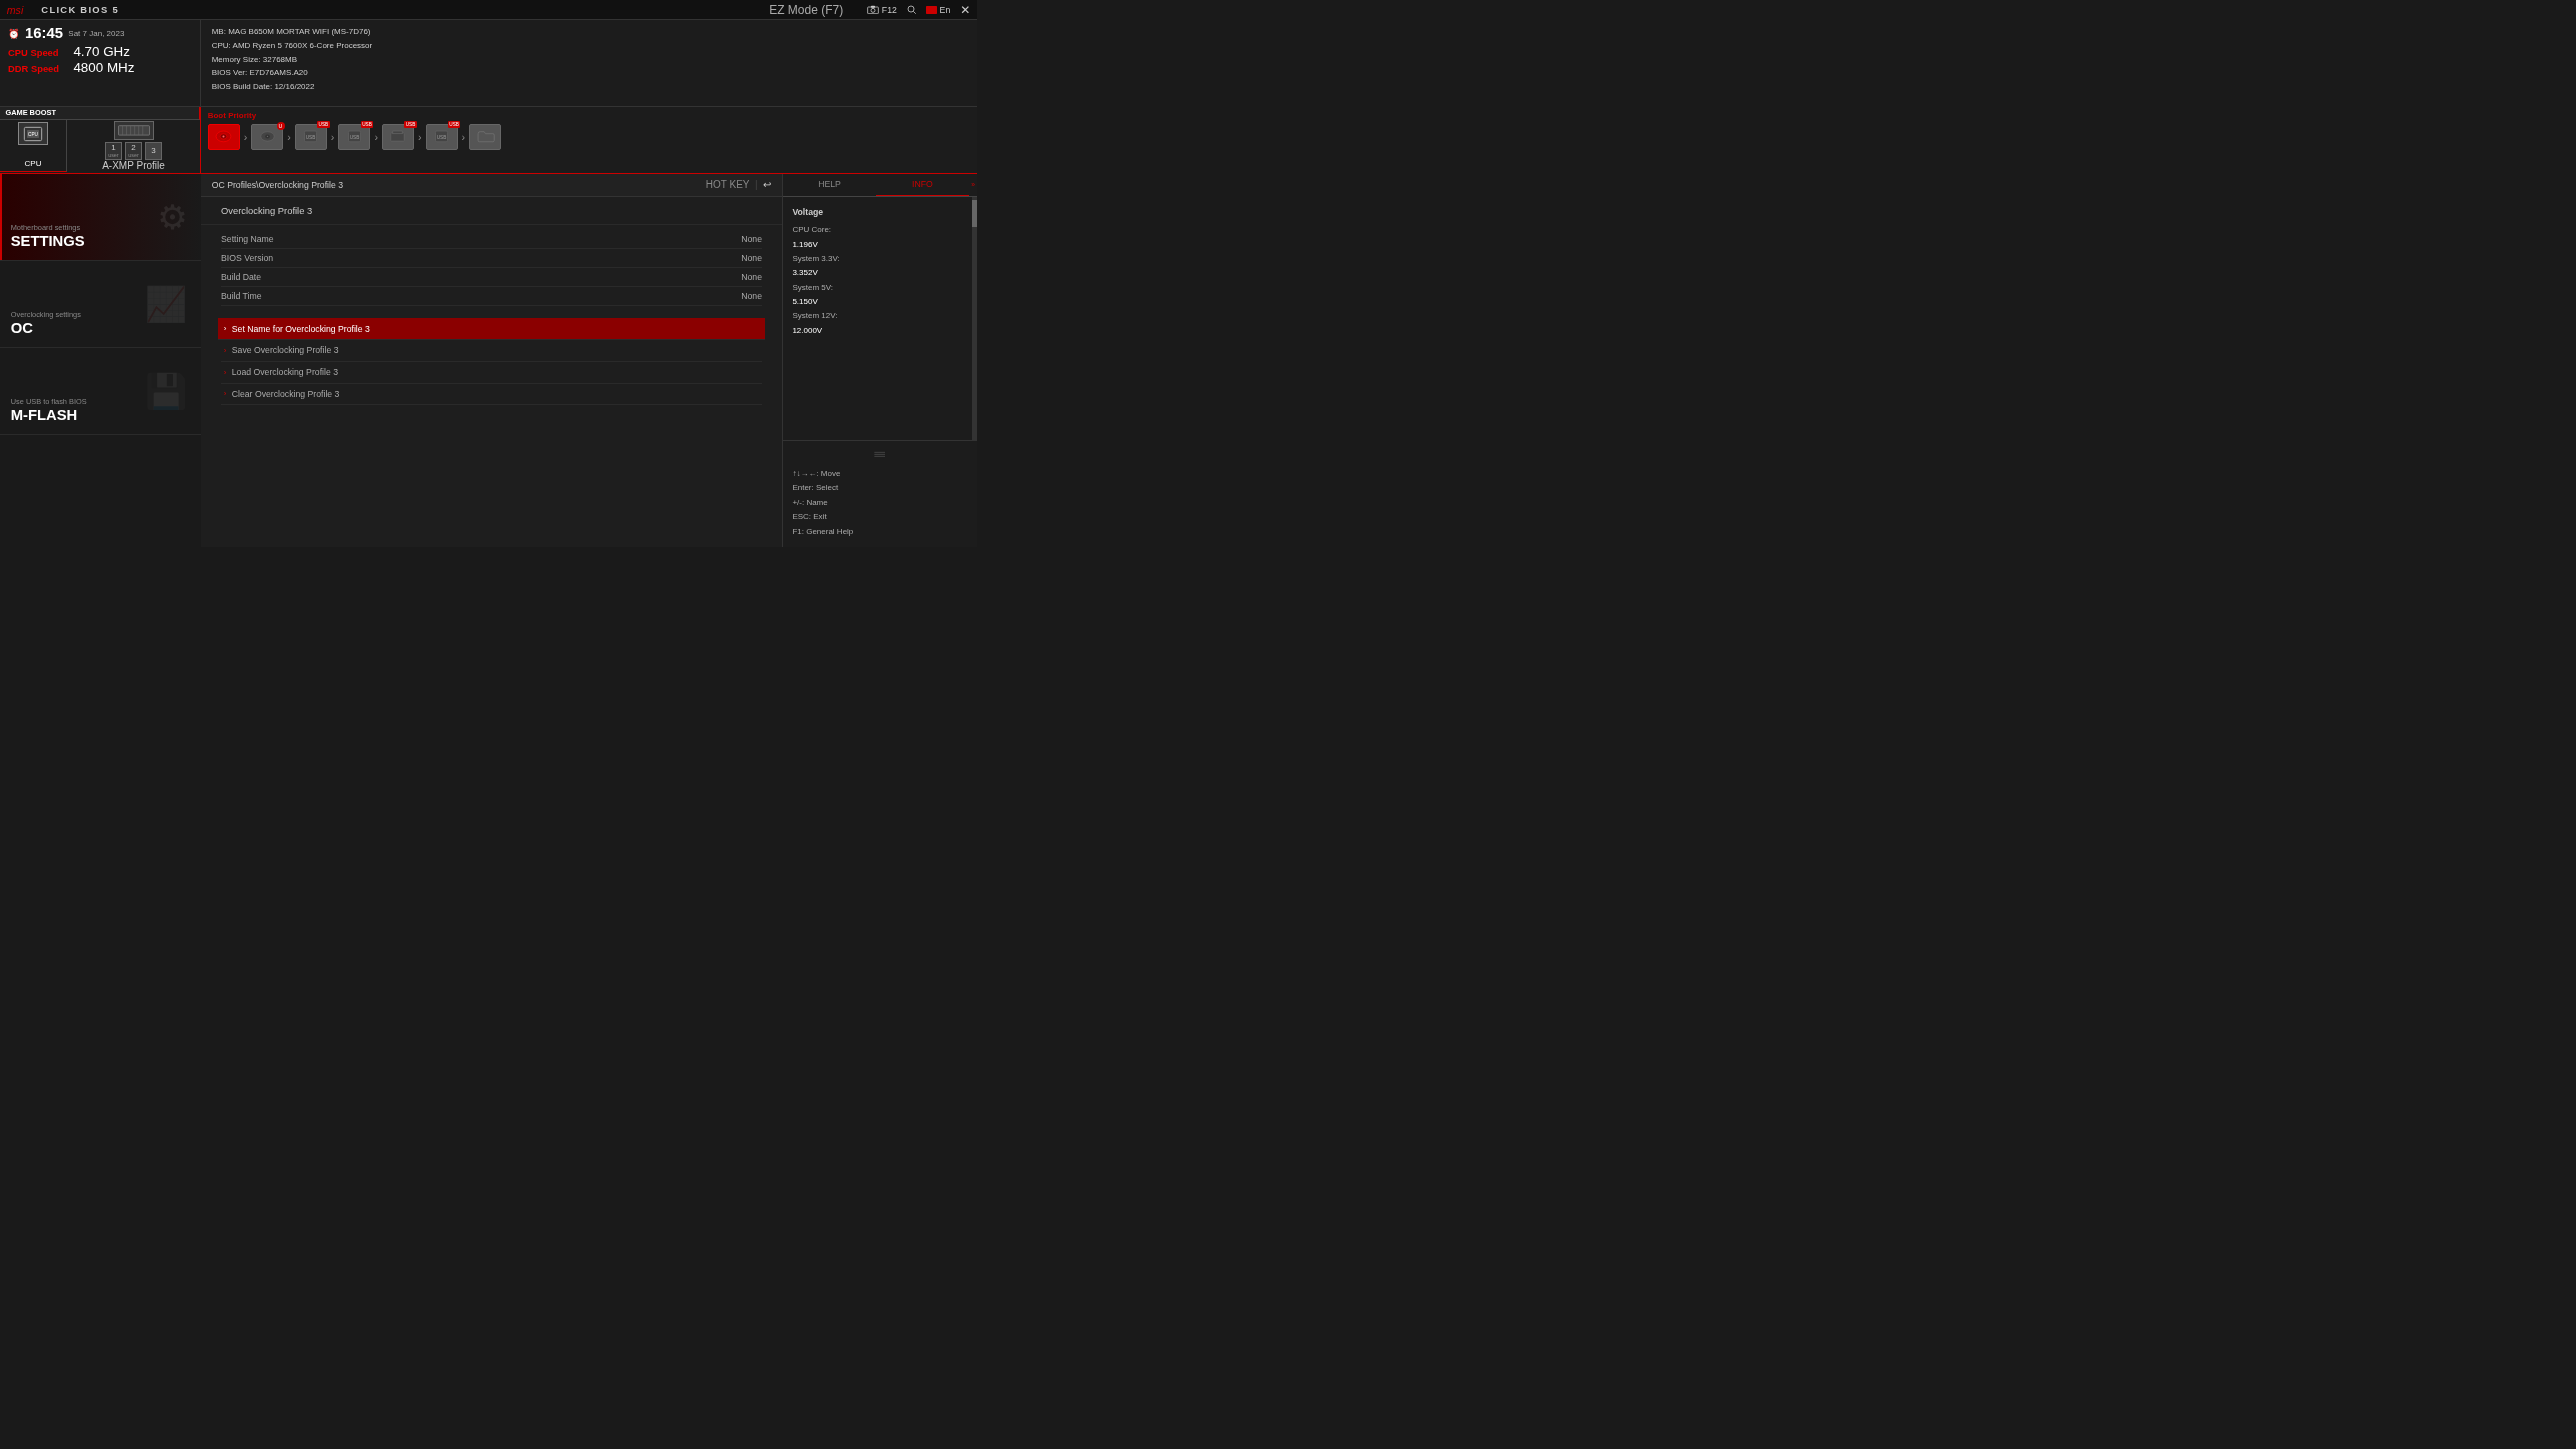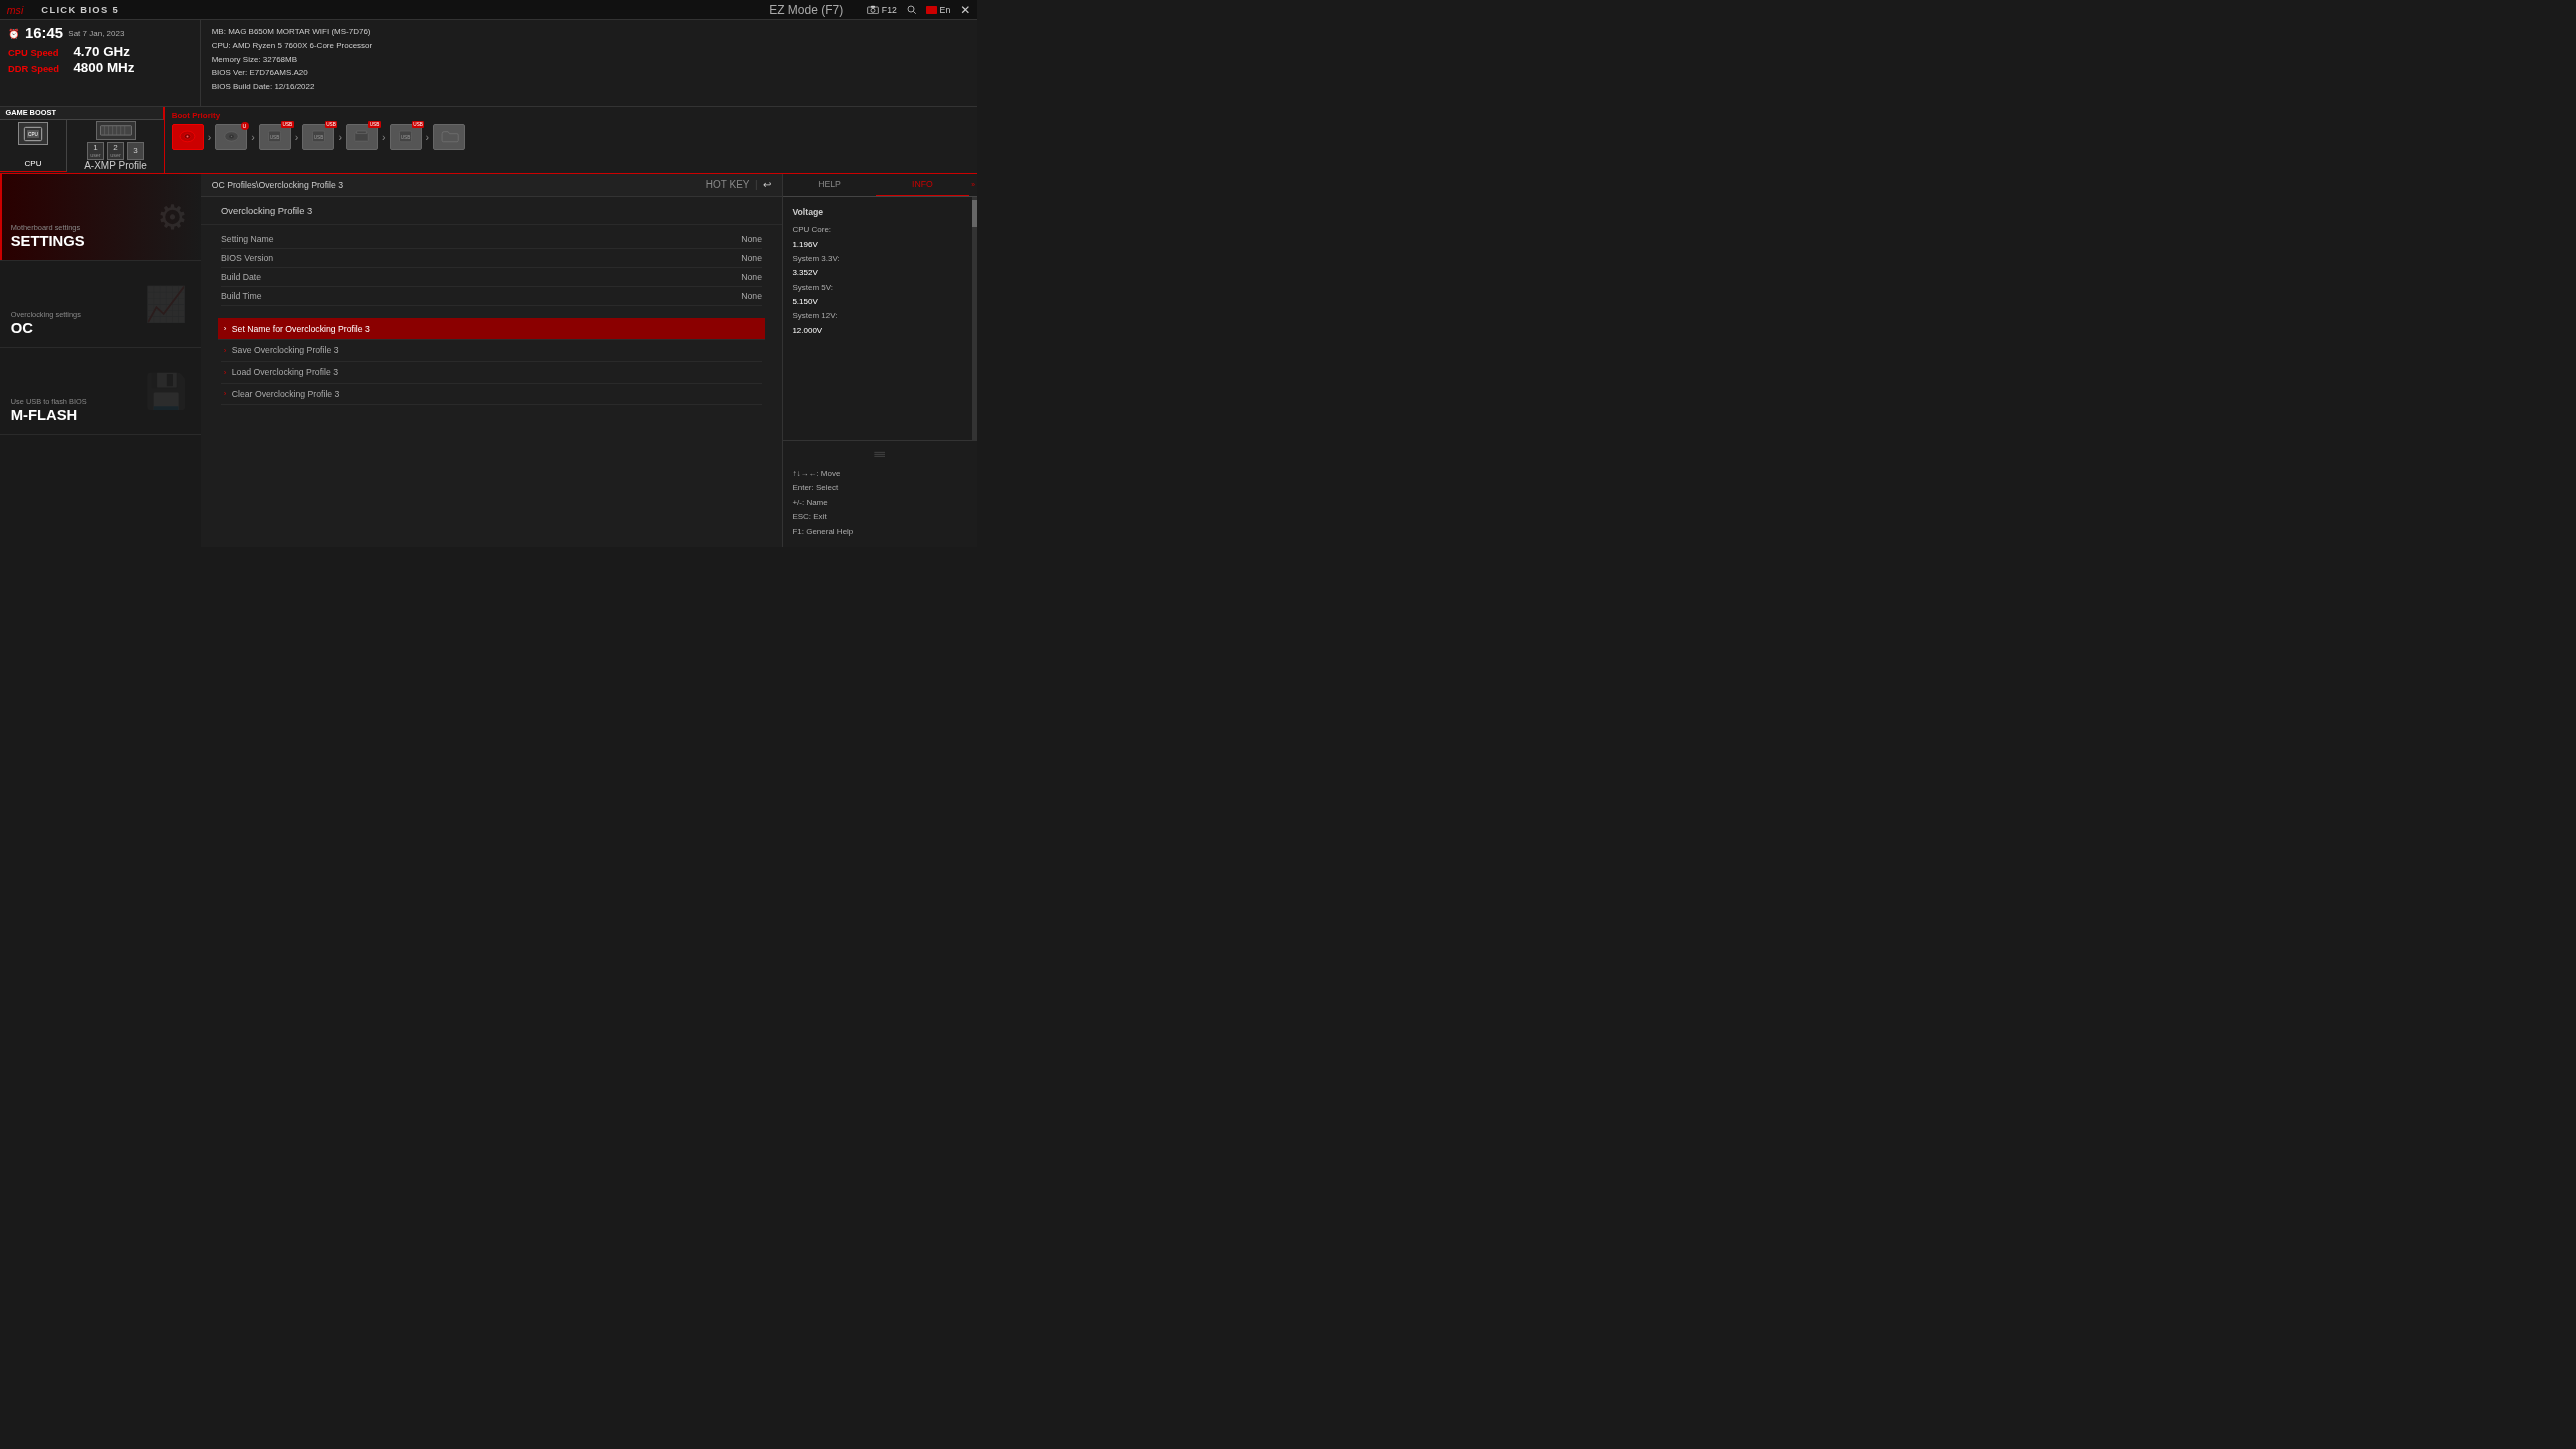--- a/index.html
+++ b/index.html
@@ -109,21 +109,21 @@
     }
     .speed-label {
       color: #e00;
       font-size: 9.4px;
       font-weight: bold;
       width: 60px;
     }
     .speed-value {
       color: #fff;
       font-size: 13.4px;
-      font-weight: bold;
+      font-weight: normal;
     }
 
     .info-middle {
       flex: 1;
       padding: 5.4px 10.7px;
       border-right: 0.7px solid #333;
       font-size: 8px;
       line-height: 1.7;
     }
     .info-right {
@@ -134,21 +134,21 @@
     }
 
     
     .boost-boot-bar {
       display: flex;
       background: #1c1c1c;
       border-bottom: 1.3px solid #c00;
       height: 67px;
     }
     .game-boost-section {
-      width: 165px;
+      width: 201px;
       border-right: 1.3px solid #c00;
       padding: 0;
     }
     .game-boost-label {
       background: #222;
       color: #fff;
       font-size: 7.4px;
       font-weight: bold;
       padding: 1.3px 5.4px;
       border-bottom: 0.7px solid #444;

